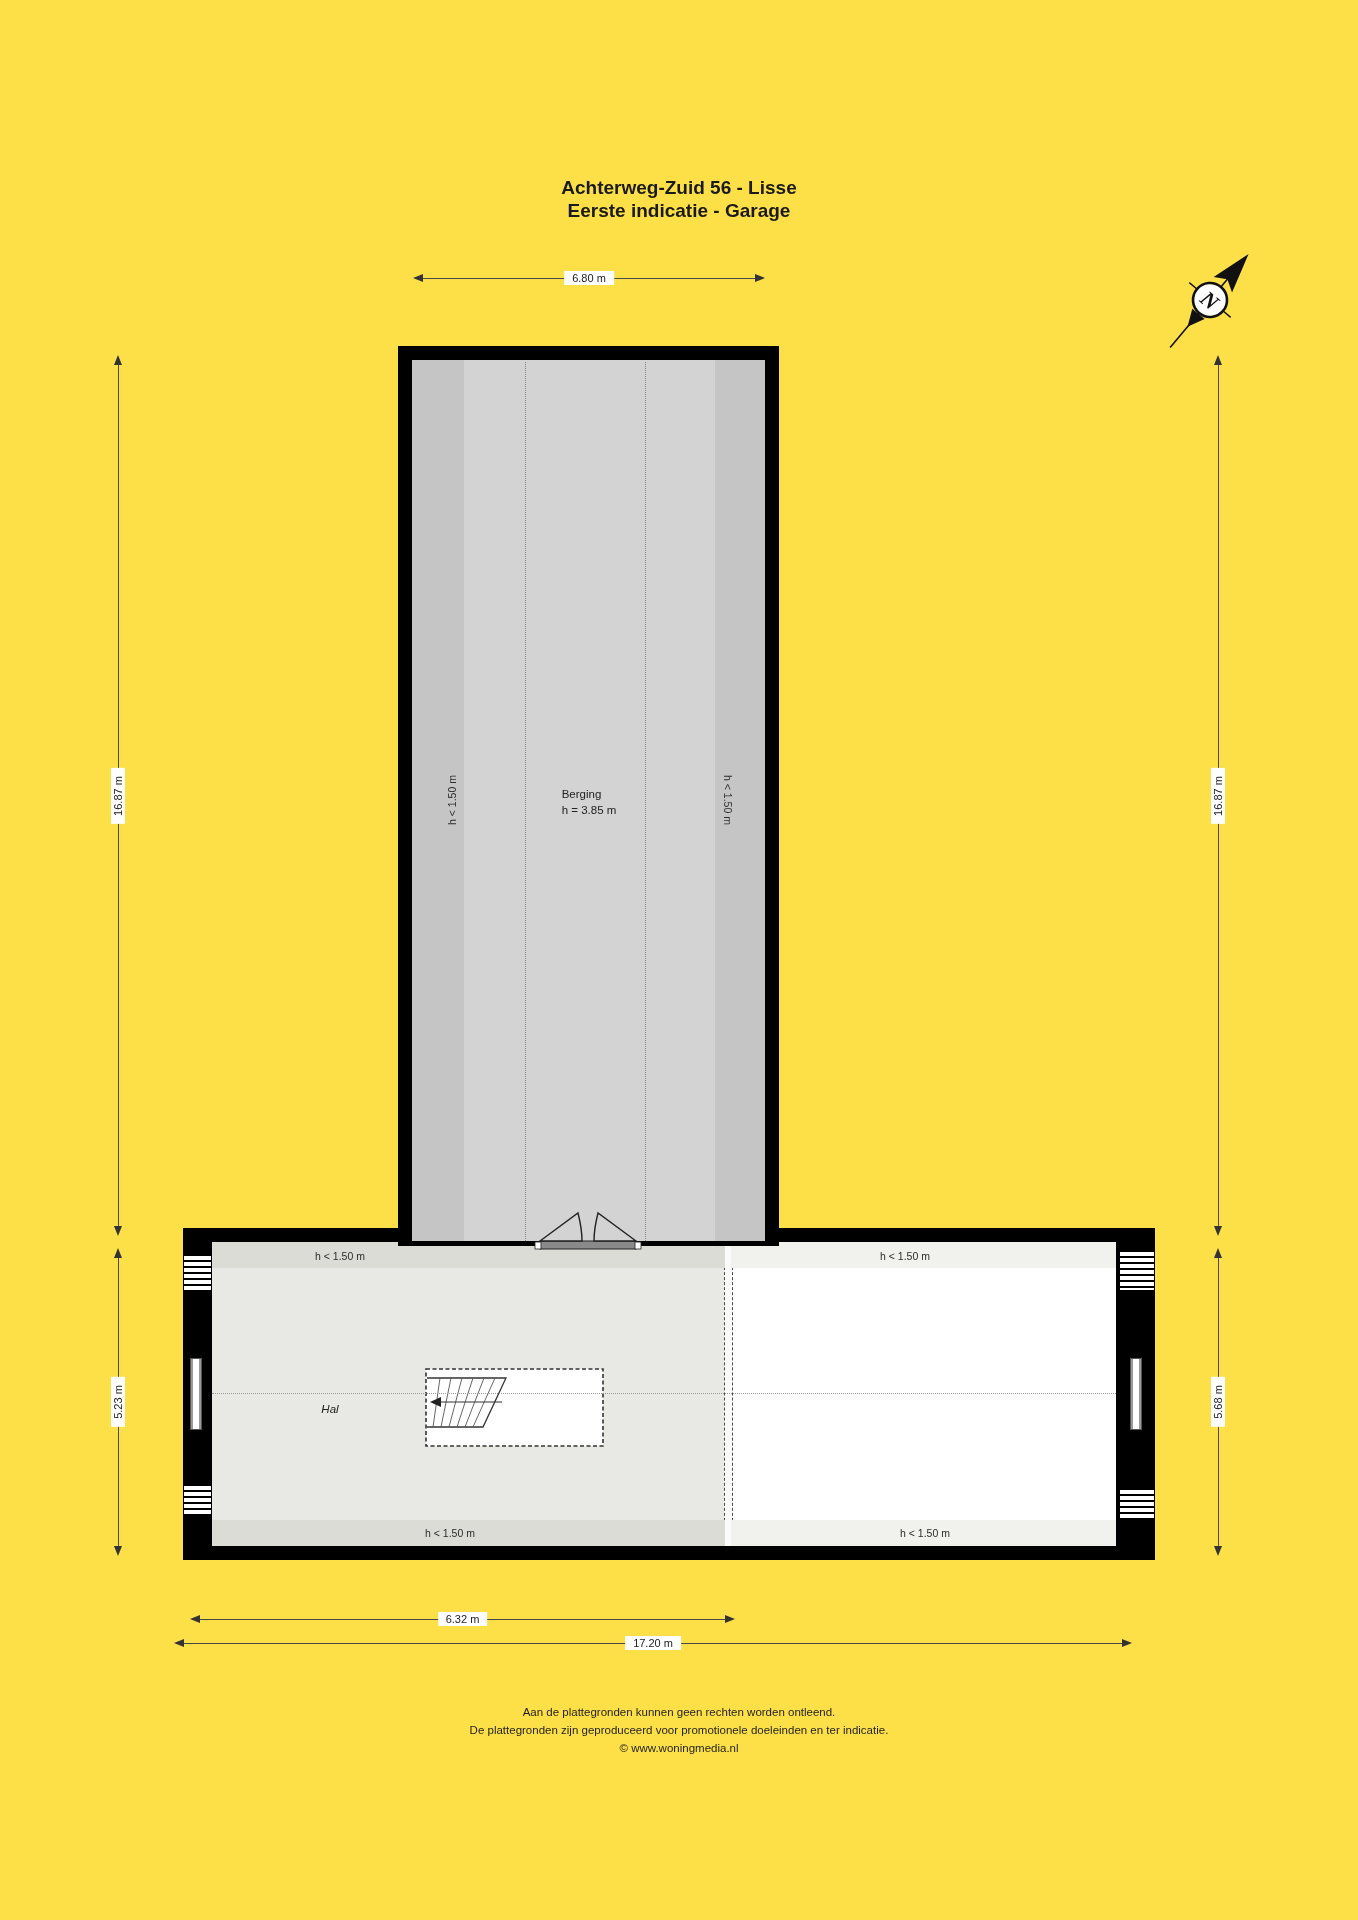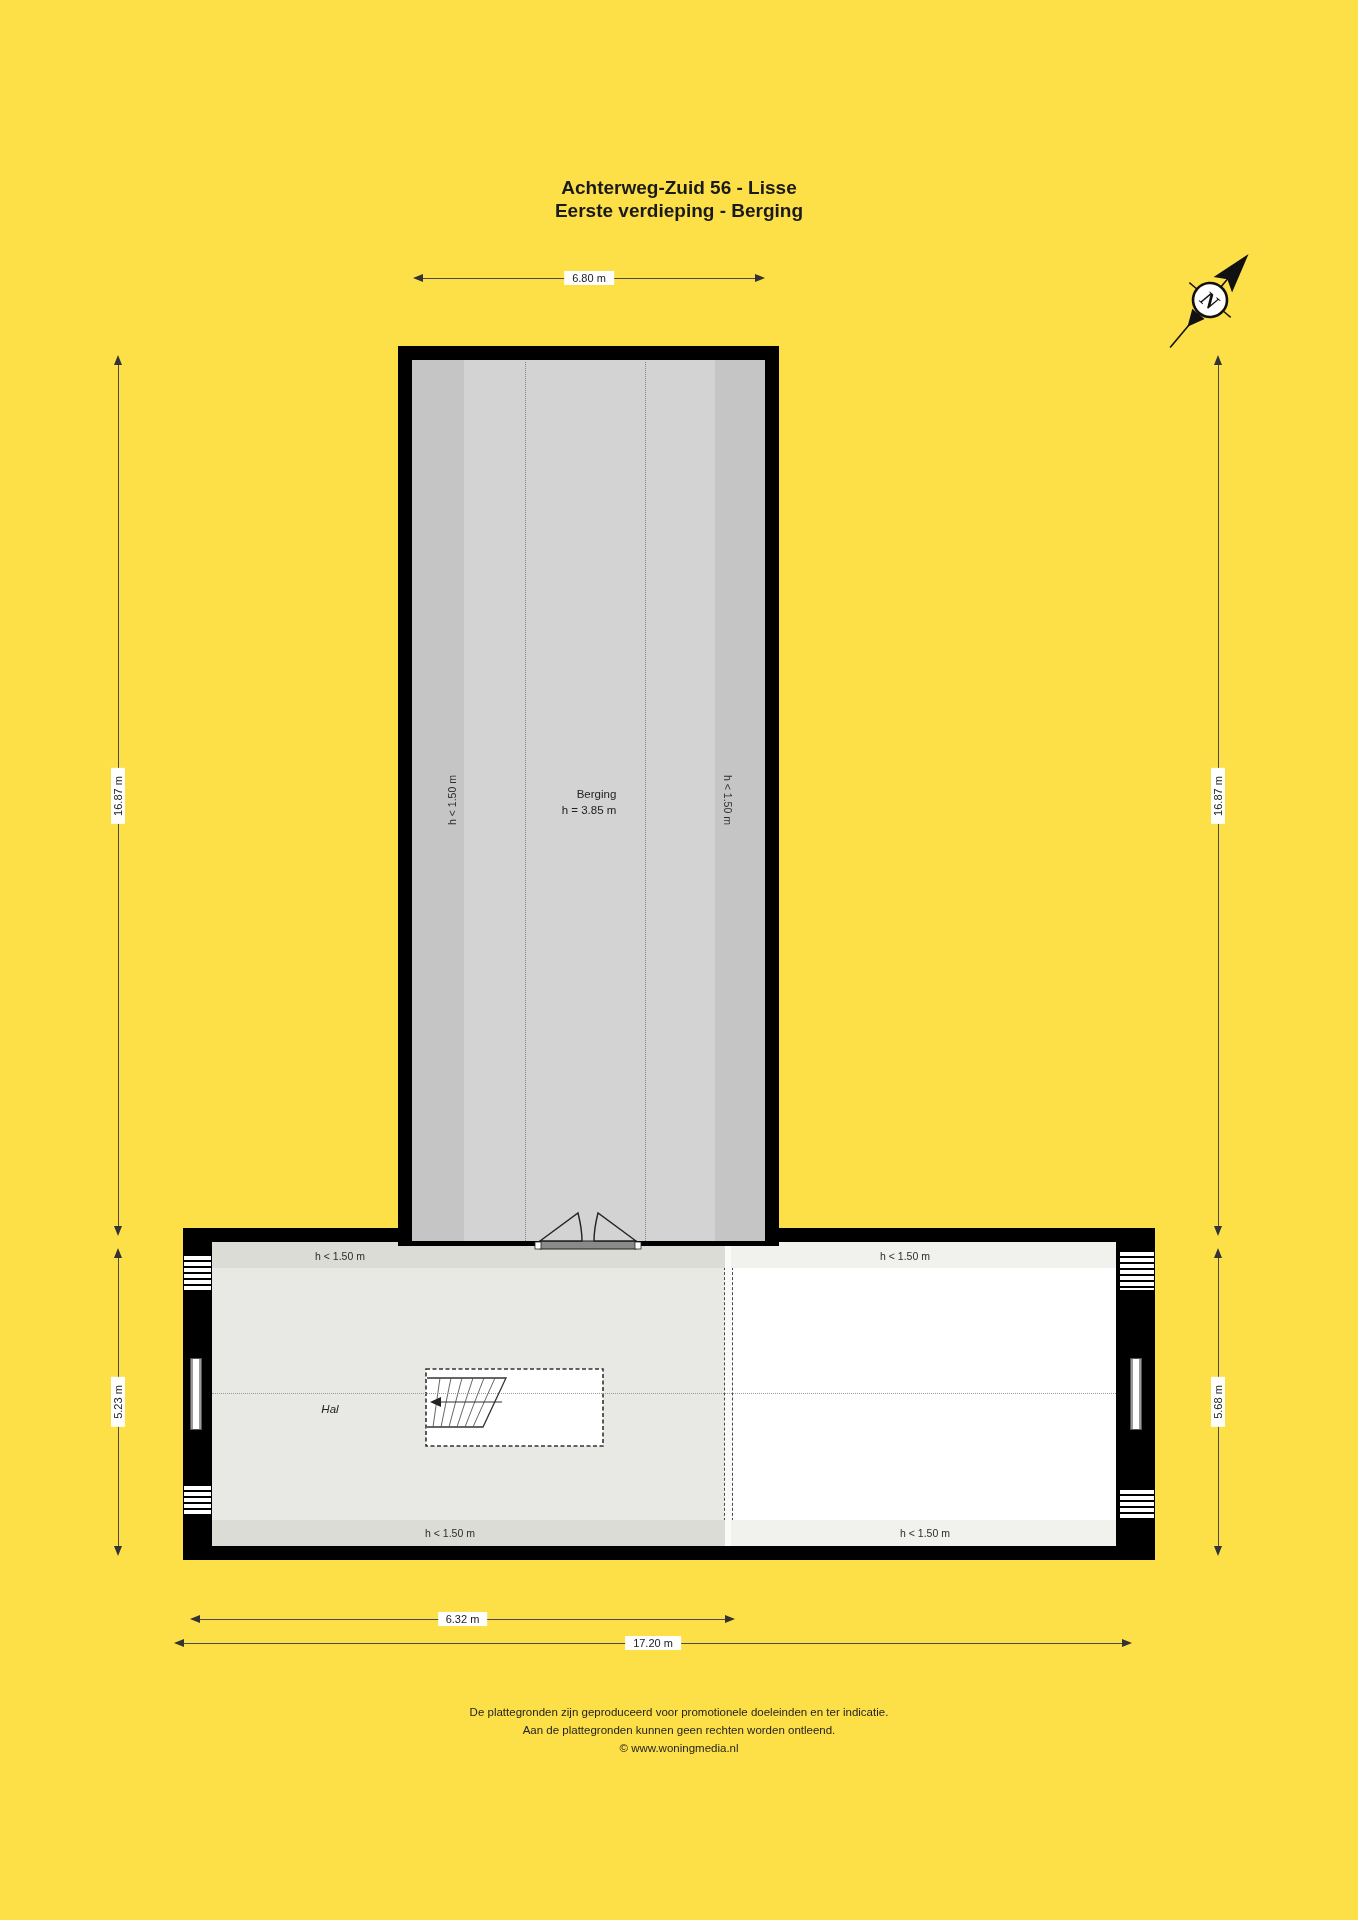--- a/index.html
+++ b/index.html
@@ -27,36 +27,36 @@
   .hal-fill{background:#e8e8e4;}
   .hal-low{background:#dcdcd7;}
   .right-fill{background:#ffffff;}
   .right-low{background:#f1f1ee;}
   .dotline-v{border-left:1px dotted #858585;width:0;}
   .dotline-h{border-top:1px dotted #9a9a9a;height:0;z-index:6;}
   .zone-lbl{font-size:10.5px;color:#2c2c2c;white-space:nowrap;z-index:6;}
   .vup{transform:translate(-50%,-50%) rotate(-90deg);}
   .vdown{transform:translate(-50%,-50%) rotate(90deg);}
   .hcenter{transform:translate(-50%,-50%);}
-  .room-lbl{text-align:right;font-size:11.5px;color:#222;line-height:16px;z-index:6;}
+  .room-lbl{text-align:left;font-size:11.5px;color:#222;line-height:16px;z-index:6;}
   .win-h{background:repeating-linear-gradient(to bottom,#000 0 2px,#fff 2px 6px);z-index:4;}
   .win-v{background:#fff;border:1px solid #555;
          box-shadow:inset 2px 0 0 #9a9a9a, inset -2px 0 0 #9a9a9a;z-index:4;}
   .divider{background:#fafaf8;border-left:1px dashed #4a4a4a;border-right:1px dashed #4a4a4a;z-index:3;}
   .footer{left:0;right:0;top:1703px;text-align:center;font-size:11.5px;line-height:18px;color:#1f1f1f;}
   svg{display:block;}
 </style>
 </head>
 <body>
 
 <div id="canvas">
 
   <div class="abs title">
     <div>Achterweg-Zuid 56 - Lisse</div>
-    <div>Eerste verdieping - Berging</div>
+    <div>Eerste indicatie - Garage</div>
   </div>
 
   <div class="abs" style="left:1150px;top:238px;width:120px;height:124px;z-index:6">
     <svg width="120" height="124" viewBox="0 0 120 124">
       <g transform="rotate(40 60 62)" stroke="#111" fill="#111">
         <line x1="60" y1="124" x2="60" y2="20" stroke-width="1.6"></line>
         <polygon points="60,2 72,42 60,35 48,42" stroke="none"></polygon>
         <polygon points="52,80 68,80 60,97" stroke="none"></polygon>
         <line x1="33" y1="62" x2="44" y2="62" stroke-width="1.4"></line>
         <line x1="76" y1="62" x2="87" y2="62" stroke-width="1.4"></line>
@@ -173,18 +173,18 @@
     <span class="lbl">6.32 m</span>
   </div>
   <div class="dim" style="left:174px;top:1636px;width:958px;height:13px;">
     <span class="line-h"></span>
       <span class="ah ah-l"></span>
     <span class="ah ah-r"></span>
     <span class="lbl">17.20 m</span>
   </div>
 
   <div class="abs footer">
+    <div>Aan de plattegronden kunnen geen rechten worden ontleend.</div>
     <div>De plattegronden zijn geproduceerd voor promotionele doeleinden en ter indicatie.</div>
-    <div>Aan de plattegronden kunnen geen rechten worden ontleend.</div>
     <div>© www.woningmedia.nl</div>
   </div>
 
 </div>
 
 </body></html>

